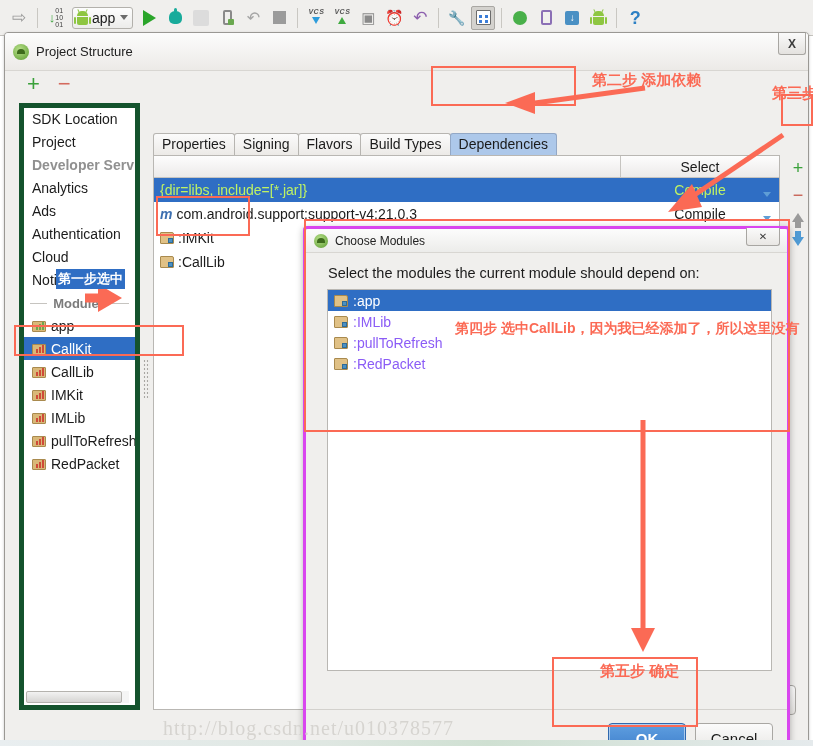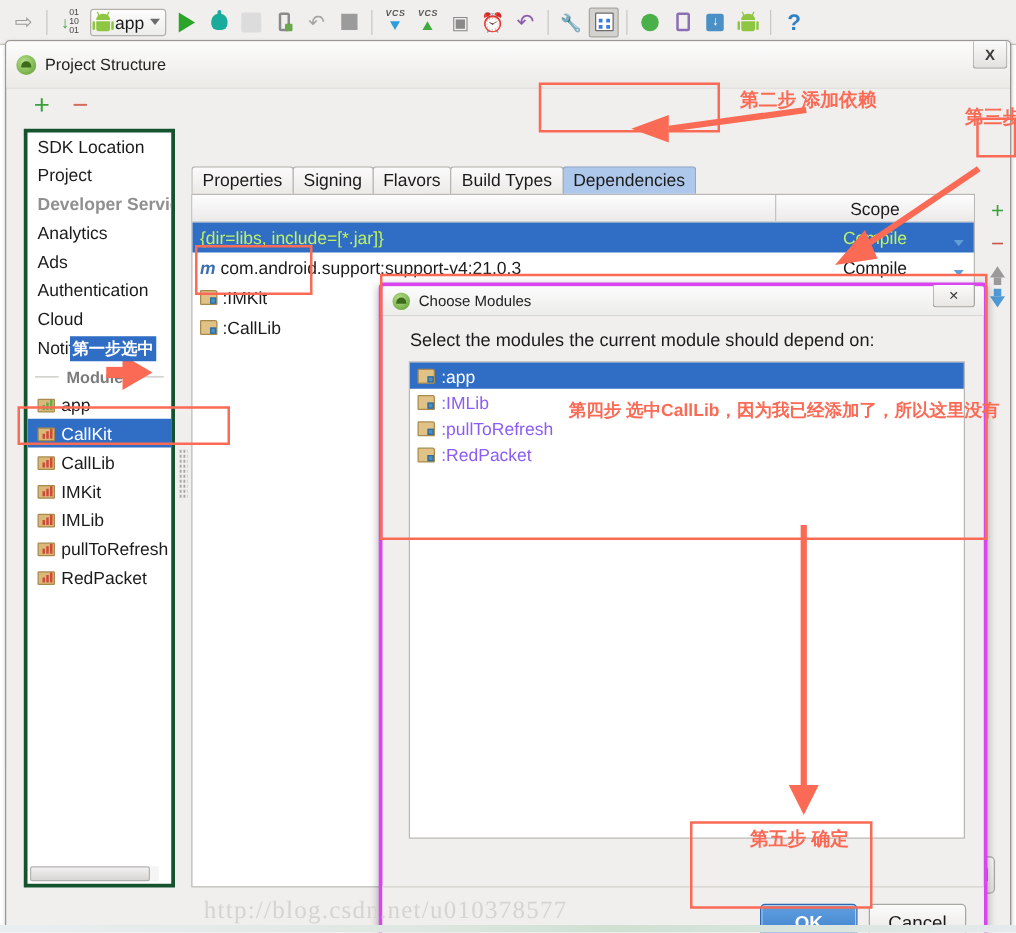--- a/index.html
+++ b/index.html
@@ -174,21 +174,21 @@
   .ps-body {
     position: absolute; left: 0; top: 26px; right: 0; bottom: 0;
     padding: 8px 8px 0 8px;
   }
 
   
   .left-pane {
     position: absolute; left: 14px; top: 44px;
     width: 121px; height: 607px;
     background: #ffffff;
-    border: 3px solid #14532d;
+    border: 5px solid #14532d;
     text-decoration: underline;
   }
   .lp-toolbar {
     position: absolute; left: 22px; top: 14px;
     display: flex; gap: 18px; align-items: center;
   }
   .lp-plus { color: #3aa13a; font-size: 22px; line-height: 1; font-weight: 500;}
   .lp-minus { color: #d46a5e; font-size: 22px; line-height: 1; font-weight: 500;}
   .lp-list { position: absolute; left: 0; top: 0; right: 0; bottom: 16px; overflow: hidden; }
   .lp-item {
@@ -658,21 +658,21 @@
         <div class="tab">Properties</div>
         <div class="tab">Signing</div>
         <div class="tab">Flavors</div>
         <div class="tab">Build Types</div>
         <div class="tab active">Dependencies</div>
       </div>
 
       <div class="table-wrap">
         <div class="tbl-header">
           <div class="th th-name"></div>
-          <div class="th th-scope">Scope</div>
+          <div class="th th-scope">Select</div>
         </div>
 
         <div class="tbl-row selected">
           <div class="cell-name">{dir=libs, include=[*.jar]}</div>
           <div class="cell-scope">
             <span>Compile</span>
             <span class="caret"></span>
           </div>
         </div>
 

